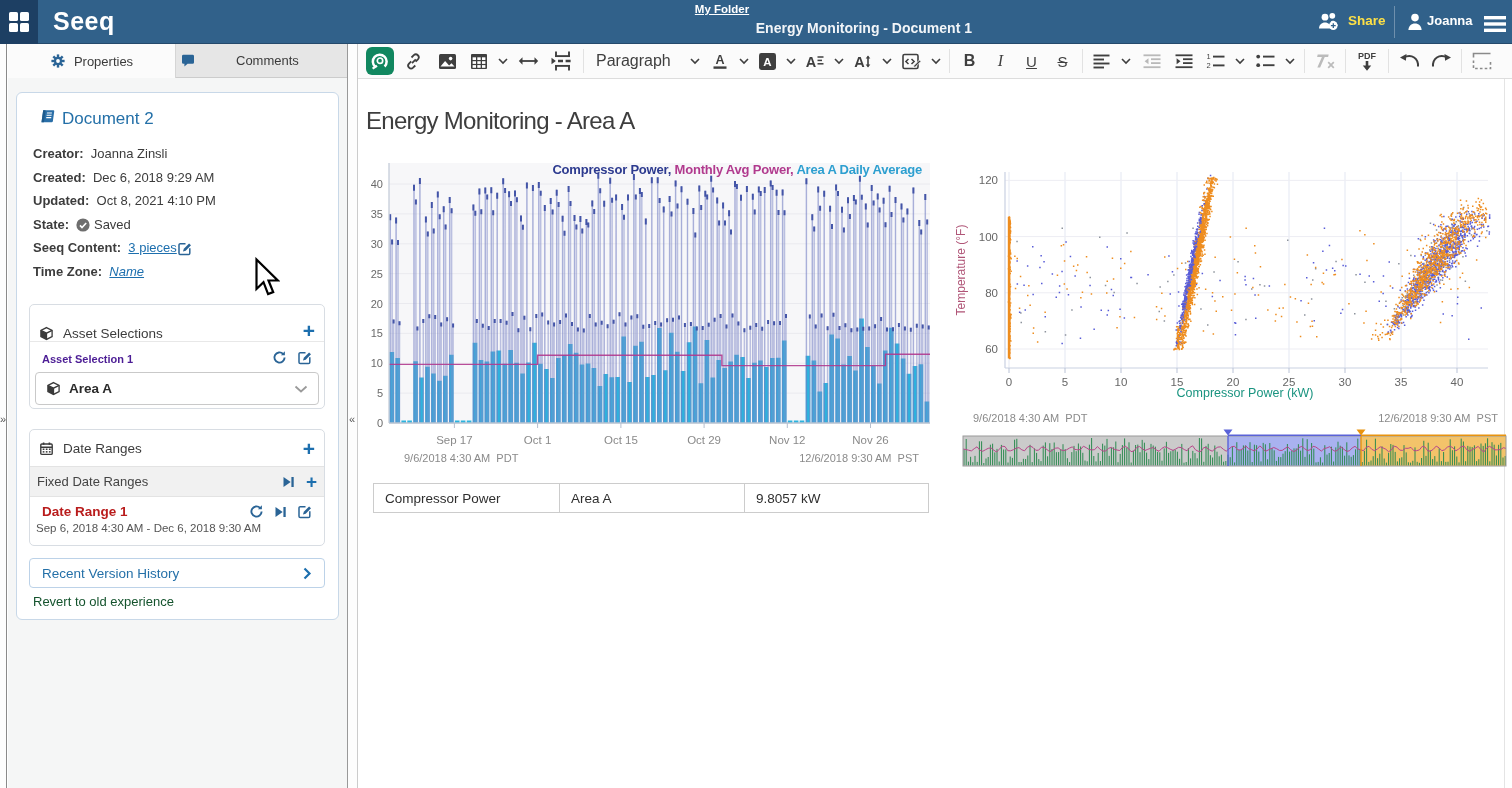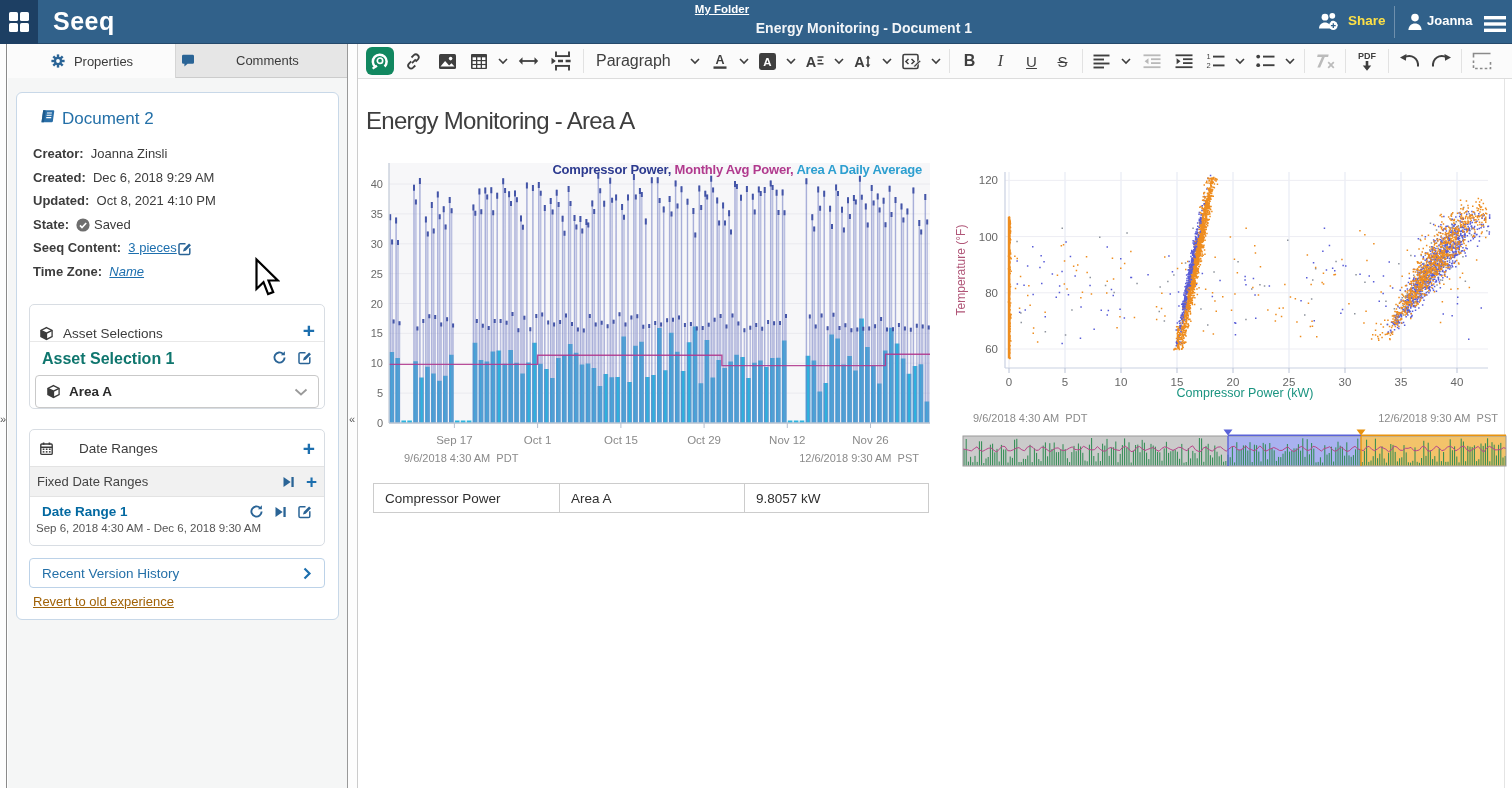--- a/index.html
+++ b/index.html
@@ -101,21 +101,21 @@
 <div class="abs" style="left:29px;top:304px;width:296px;height:105px;border:1px solid #d8dde3;border-radius:5px;background:#fff">
     <div style="height:37px;display:flex;align-items:flex-end;padding:0 9px;border-bottom:1px solid #e8e8e8;font-size:13.5px;color:#3c3c3c">
       <svg width="15" height="15" viewBox="0 0 15 15" style="vertical-align:middle;">
         <path d="M7.5 1.6l5.6 2.8v6.2l-5.6 2.8-5.6-2.8V4.4z" fill="#fff" stroke="#3a3a3a" stroke-width="1.3"></path>
         <path d="M1.9 4.4l5.6 2.8 5.6-2.8M7.5 7.2v6.2" stroke="#3a3a3a" stroke-width="1.3" fill="none"></path>
         <path d="M1.9 4.4l5.6 2.8v6.2l-5.6-2.8z" fill="#3a3a3a"></path>
       </svg>
       <span style="margin-left:9px">Asset Selections</span>
       <span style="margin-left:auto;color:#1d6fae;font-size:21px;font-weight:bold;line-height:1">+</span>
     </div>
-    <div style="display:flex;align-items:flex-start;padding:8px 12px 0 12px;font-size:16px;color:#0f766e">
+    <div style="display:flex;align-items:flex-end;padding:8px 12px 0 12px;font-size:11px;color:#4c1d95">
       <b>Asset Selection 1</b>
       <span style="margin-left:auto;display:flex;gap:10px;align-items:center">
         <svg width="15" height="15" viewBox="0 0 15 15" style="vertical-align:middle;">
           <path d="M12.6 7.5a5.1 5.1 0 1 1-1.5-3.6" stroke="#2a6496" stroke-width="1.9" fill="none"></path>
           <path d="M12.9 1.2v4h-4z" fill="#2a6496"></path>
         </svg>
         <svg width="15" height="15" viewBox="0 0 15 15" style="vertical-align:middle;">
           <path d="M12.8 7.2v5a1.3 1.3 0 0 1-1.3 1.3H3.3A1.3 1.3 0 0 1 2 12.2V4a1.3 1.3 0 0 1 1.3-1.3h5.2" stroke="#2a6496" stroke-width="1.5" fill="none"></path>
           <path d="M6 10.5l.8-2.7 5.3-5.4 1.9 1.9-5.3 5.4z" fill="#2a6496"></path>
         </svg>
@@ -140,31 +140,31 @@
         <line x1="1.8" y1="6.2" x2="13.2" y2="6.2" stroke="#3a3a3a" stroke-width="1.4"></line>
         <line x1="4.6" y1="1.4" x2="4.6" y2="3.8" stroke="#3a3a3a" stroke-width="1.6"></line>
         <line x1="10.4" y1="1.4" x2="10.4" y2="3.8" stroke="#3a3a3a" stroke-width="1.6"></line>
         <rect x="3.7" y="7.5" width="1.7" height="1.5" fill="#3a3a3a"></rect>
         <rect x="6.8" y="7.5" width="1.7" height="1.5" fill="#3a3a3a"></rect>
         <rect x="9.9" y="7.5" width="1.7" height="1.5" fill="#3a3a3a"></rect>
         <rect x="3.7" y="10.1" width="1.7" height="1.5" fill="#3a3a3a"></rect>
         <rect x="6.8" y="10.1" width="1.7" height="1.5" fill="#3a3a3a"></rect>
         <rect x="9.9" y="10.1" width="1.7" height="1.5" fill="#3a3a3a"></rect>
       </svg>
-      <span style="margin-left:25px">Date Ranges</span>
+      <span style="margin-left:9px">Date Ranges</span>
       <span style="margin-left:auto;color:#1d6fae;font-size:21px;font-weight:bold;line-height:1">+</span>
     </div>
     <div style="height:31px;background:#f1f1f1;border-top:1px solid #e3e3e3;border-bottom:1px solid #e3e3e3;display:flex;align-items:center;padding:0 7px 0 7px;font-size:13px;color:#444">Fixed Date Ranges<span style="margin-left:auto;display:flex;gap:11px;align-items:center">
         <svg width="13" height="14" viewBox="0 0 13 14" style="vertical-align:middle;">
           <path d="M1.5 2l7.2 5-7.2 5z" fill="#2a6496"></path>
           <rect x="9.4" y="2" width="2.3" height="10" fill="#2a6496"></rect>
         </svg>
         <span style="color:#1d6fae;font-size:19px;font-weight:bold;line-height:1">+</span>
       </span></div>
-    <div style="display:flex;align-items:center;padding:7px 12px 0 12px;font-size:13.5px;color:#0369a1">
+    <div style="display:flex;align-items:center;padding:7px 12px 0 12px;font-size:13.5px;color:#b91c1c">
       <b>Date Range 1</b>
       <span style="margin-left:auto;display:flex;gap:10px;align-items:center">
         <svg width="15" height="15" viewBox="0 0 15 15" style="vertical-align:middle;">
           <path d="M12.6 7.5a5.1 5.1 0 1 1-1.5-3.6" stroke="#2a6496" stroke-width="1.9" fill="none"></path>
           <path d="M12.9 1.2v4h-4z" fill="#2a6496"></path>
         </svg>
         <svg width="13" height="14" viewBox="0 0 13 14" style="vertical-align:middle;">
           <path d="M1.5 2l7.2 5-7.2 5z" fill="#2a6496"></path>
           <rect x="9.4" y="2" width="2.3" height="10" fill="#2a6496"></rect>
         </svg>
@@ -172,21 +172,21 @@
           <path d="M12.8 7.2v5a1.3 1.3 0 0 1-1.3 1.3H3.3A1.3 1.3 0 0 1 2 12.2V4a1.3 1.3 0 0 1 1.3-1.3h5.2" stroke="#2a6496" stroke-width="1.5" fill="none"></path>
           <path d="M6 10.5l.8-2.7 5.3-5.4 1.9 1.9-5.3 5.4z" fill="#2a6496"></path>
         </svg>
       </span>
     </div>
     <div style="padding:3px 6px 0 6px;font-size:11.5px;color:#555">Sep 6, 2018 4:30 AM - Dec 6, 2018 9:30 AM</div>
   </div>
 <div class="abs" style="left:29px;top:558px;width:296px;height:30px;border:1px solid #bcd2e8;border-radius:4px;background:#fff;display:flex;align-items:center;padding:0 12px;font-size:13.5px;color:#2470a8">Recent Version History<span style="margin-left:auto"><svg width="9" height="13" viewBox="0 0 9 13" style="vertical-align:middle;">
         <path d="M1.5 1.5l5 5-5 5" stroke="#1d6fae" stroke-width="2.2" fill="none"></path>
       </svg></span></div>
-<div class="abs" style="left:33px;top:594px;font-size:13px;color:#a16207;text-decoration:underline">Revert to old experience</div>
+<div class="abs" style="left:33px;top:594px;font-size:13px;color:#14532d;">Revert to old experience</div>
 <div class="abs" style="left:254px;top:257px"><svg width="26" height="42" viewBox="0 0 26 42" style="vertical-align:middle;">
       <path d="M2.5 2.5v29.5l7-6.8 4.6 11.9 5.1-2-4.7-11.6h9.3z" fill="#fff" stroke="#000" stroke-width="2.2"></path>
     </svg></div>
 <div class="abs" style="left:347px;top:44px;width:11px;height:744px;background:#fdfdfd;border-left:1px solid #999;border-right:1px solid #ccc"></div>
 <div class="abs" style="left:349px;top:413px;color:#555;font-size:11px">«</div>
 <div class="abs" style="left:358px;top:44px;width:1154px;height:35px;background:#fbfbfb;border-bottom:1px solid #ddd;display:flex;align-items:center;padding-left:5px">
     <div class="tb" style="width:34px">
       <span style="display:inline-flex;width:28px;height:28px;background:#11875f;border-radius:6px;align-items:center;justify-content:center">
         <svg width="20" height="20" viewBox="0 0 20 20" style="vertical-align:middle;">
           <path d="M5.2 15.8A6.9 6.9 0 1 1 14.6 15.5" stroke="#fff" stroke-width="2.5" fill="none"></path>

